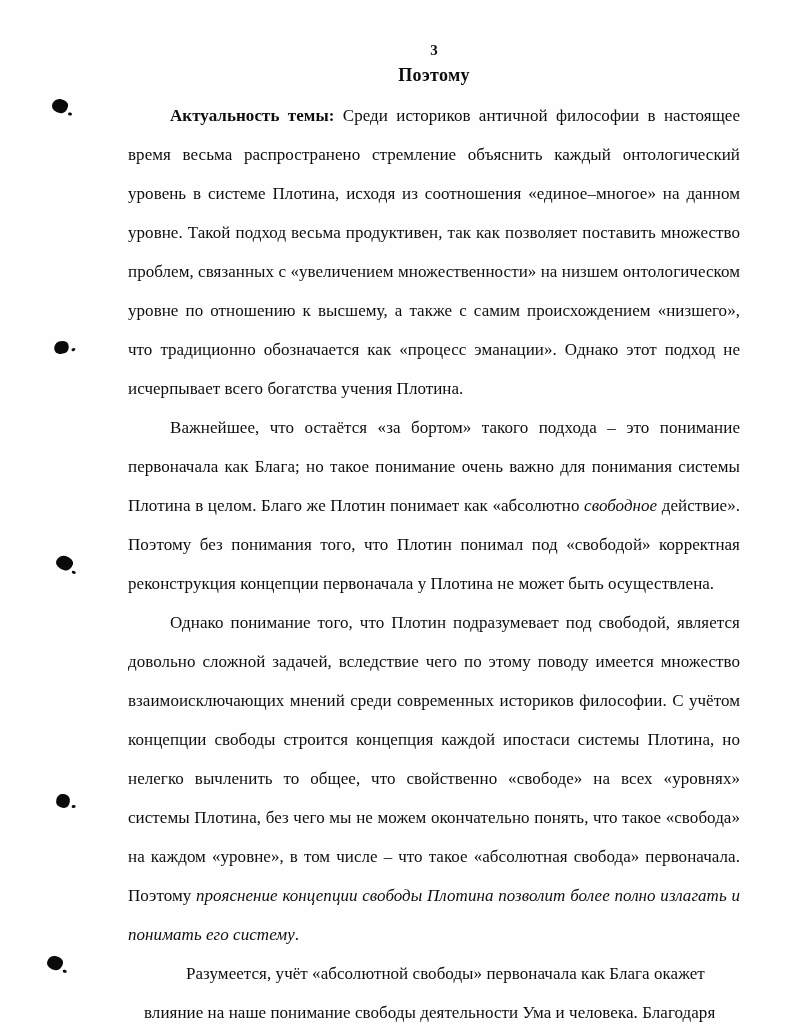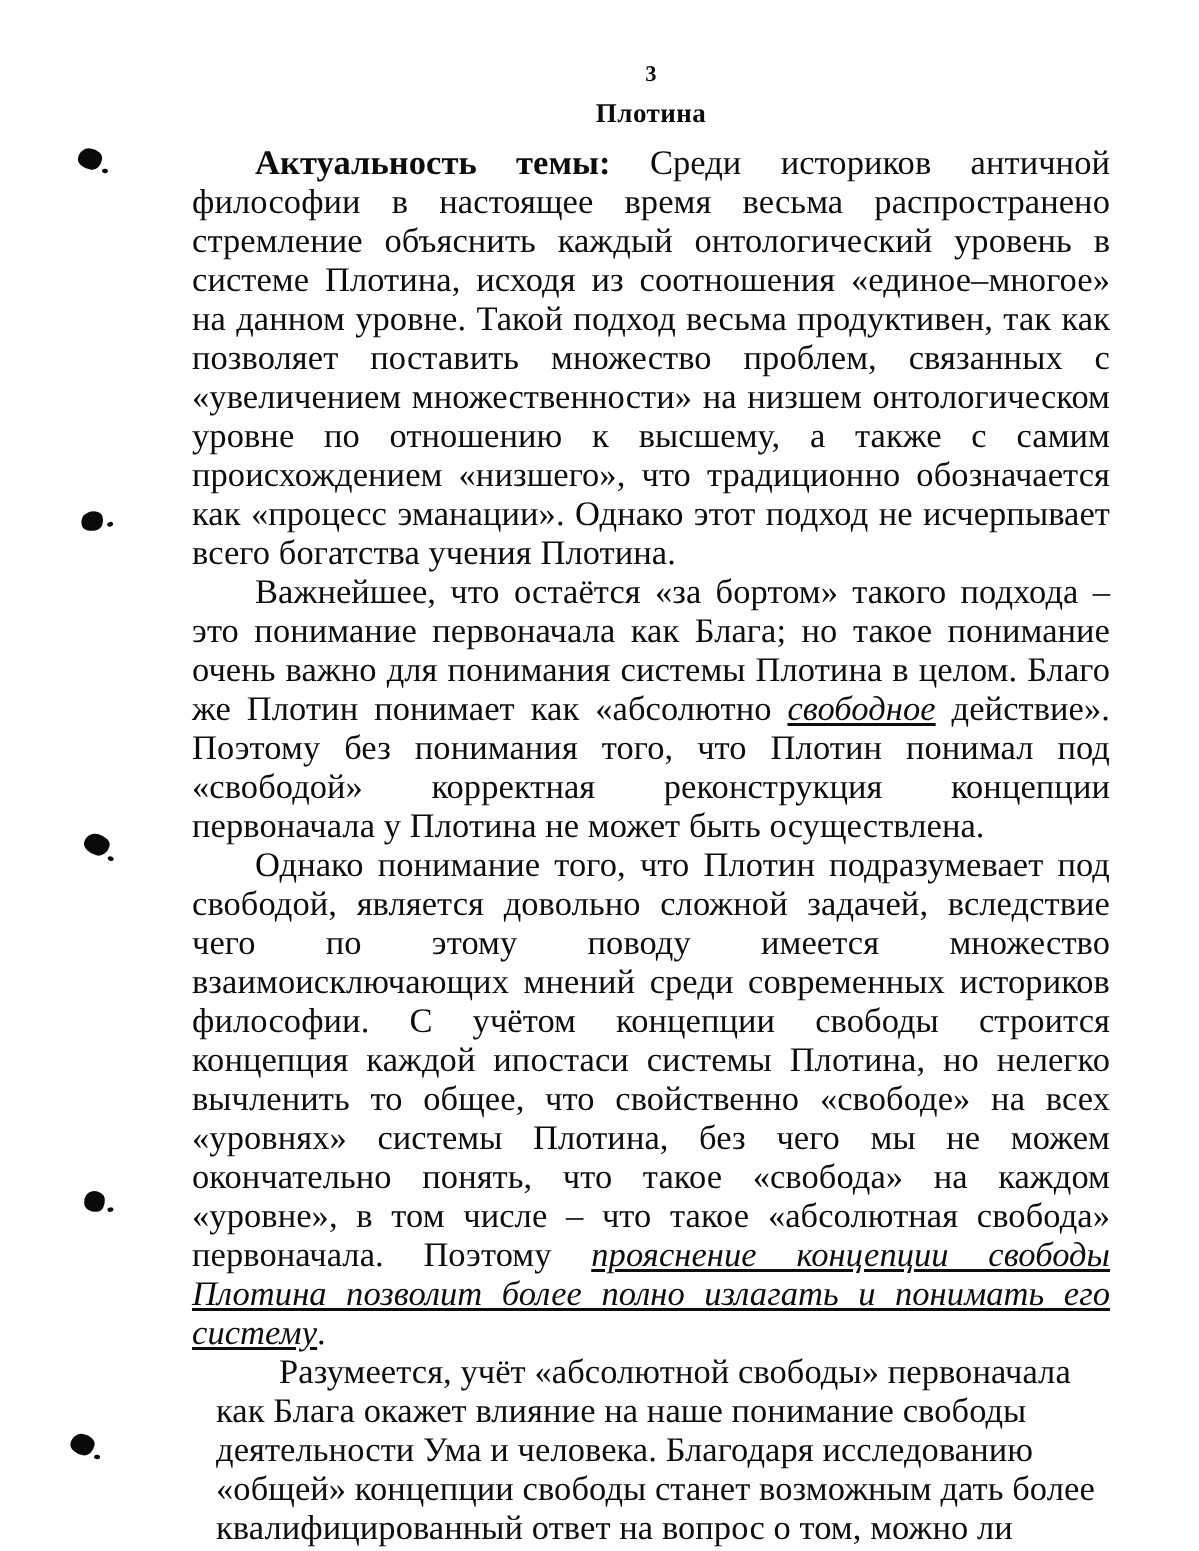--- a/index.html
+++ b/index.html
@@ -67,53 +67,53 @@
     letter-spacing: 0.3px;
   }
 
   .body-text {
     margin-top: 8px;
   }
 
   p.para {
     margin: 0;
     text-indent: 42px;
-    font-size: 23px;
-    line-height: 26px;
+    font-size: 17px;
+    line-height: 39px;
     text-align: justify;
     text-justify: inter-word;
     letter-spacing: 0.05px;
     -webkit-hyphens: manual;
     hyphens: manual;
   }
 
   p.para:last-child {
     text-align: left;
     margin-left: 16px;
   }
 
   b.lead { font-weight: bold; }
-  i.ital { font-style: italic; text-decoration: underline; }
+  i.ital { font-style: italic; }
 </style>
 </head>
 <body>
 
 <div class="page">
 
   <span class="blot b1"></span>
   <span class="blot b2"></span>
   <span class="blot b3"></span>
   <span class="blot b4"></span>
   <span class="blot b5"></span>
 
   <div class="content">
 
     <div class="page-number">3</div>
 
-    <div class="doc-heading">Плотина</div>
+    <div class="doc-heading">Поэтому</div>
 
     <div class="body-text">
 
       <p class="para"><b class="lead">Актуальность темы:</b><span> Среди историков античной философии в настоящее время весьма распространено стремление объяснить каждый онтологический уровень в системе Плотина, исходя из соотношения «единое–многое» на данном уровне. Такой подход весьма продуктивен, так как позволяет поставить множество проблем, связанных с «увеличением множественности» на низшем онтологическом уровне по отношению к высшему, а также с самим происхождением «низшего», что традиционно обозначается как «процесс эманации». Однако этот подход не исчерпывает всего богатства учения Плотина.</span></p>
 
       <p class="para"><span>Важнейшее, что остаётся «за бортом» такого подхода – это понимание первоначала как Блага; но такое понимание очень важно для понимания системы Плотина в целом. Благо же Плотин понимает как «абсолютно </span><i class="ital">свободное</i><span> действие». Поэтому без понимания того, что Плотин понимал под «свободой» корректная реконструкция концепции первоначала у Плотина не может быть осуществлена.</span></p>
 
       <p class="para"><span>Однако понимание того, что Плотин подразумевает под свободой, является довольно сложной задачей, вследствие чего по этому поводу имеется множество взаимоисключающих мнений среди современных историков философии. С учётом концепции свободы строится концепция каждой ипостаси системы Плотина, но нелегко вычленить то общее, что свойственно «свободе» на всех «уровнях» системы Плотина, без чего мы не можем окончательно понять, что такое «свобода» на каждом «уровне», в том числе – что такое «абсолютная свобода» первоначала. Поэтому </span><i class="ital">прояснение концепции свободы Плотина позволит более полно излагать и понимать его систему</i><span>.</span></p>
 
       <p class="para"><span>Разумеется, учёт «абсолютной свободы» первоначала как Блага окажет влияние на наше понимание свободы деятельности Ума и человека. Благодаря исследованию «общей» концепции свободы станет возможным дать более квалифицированный ответ на вопрос о том, можно ли говорить</span></p>

